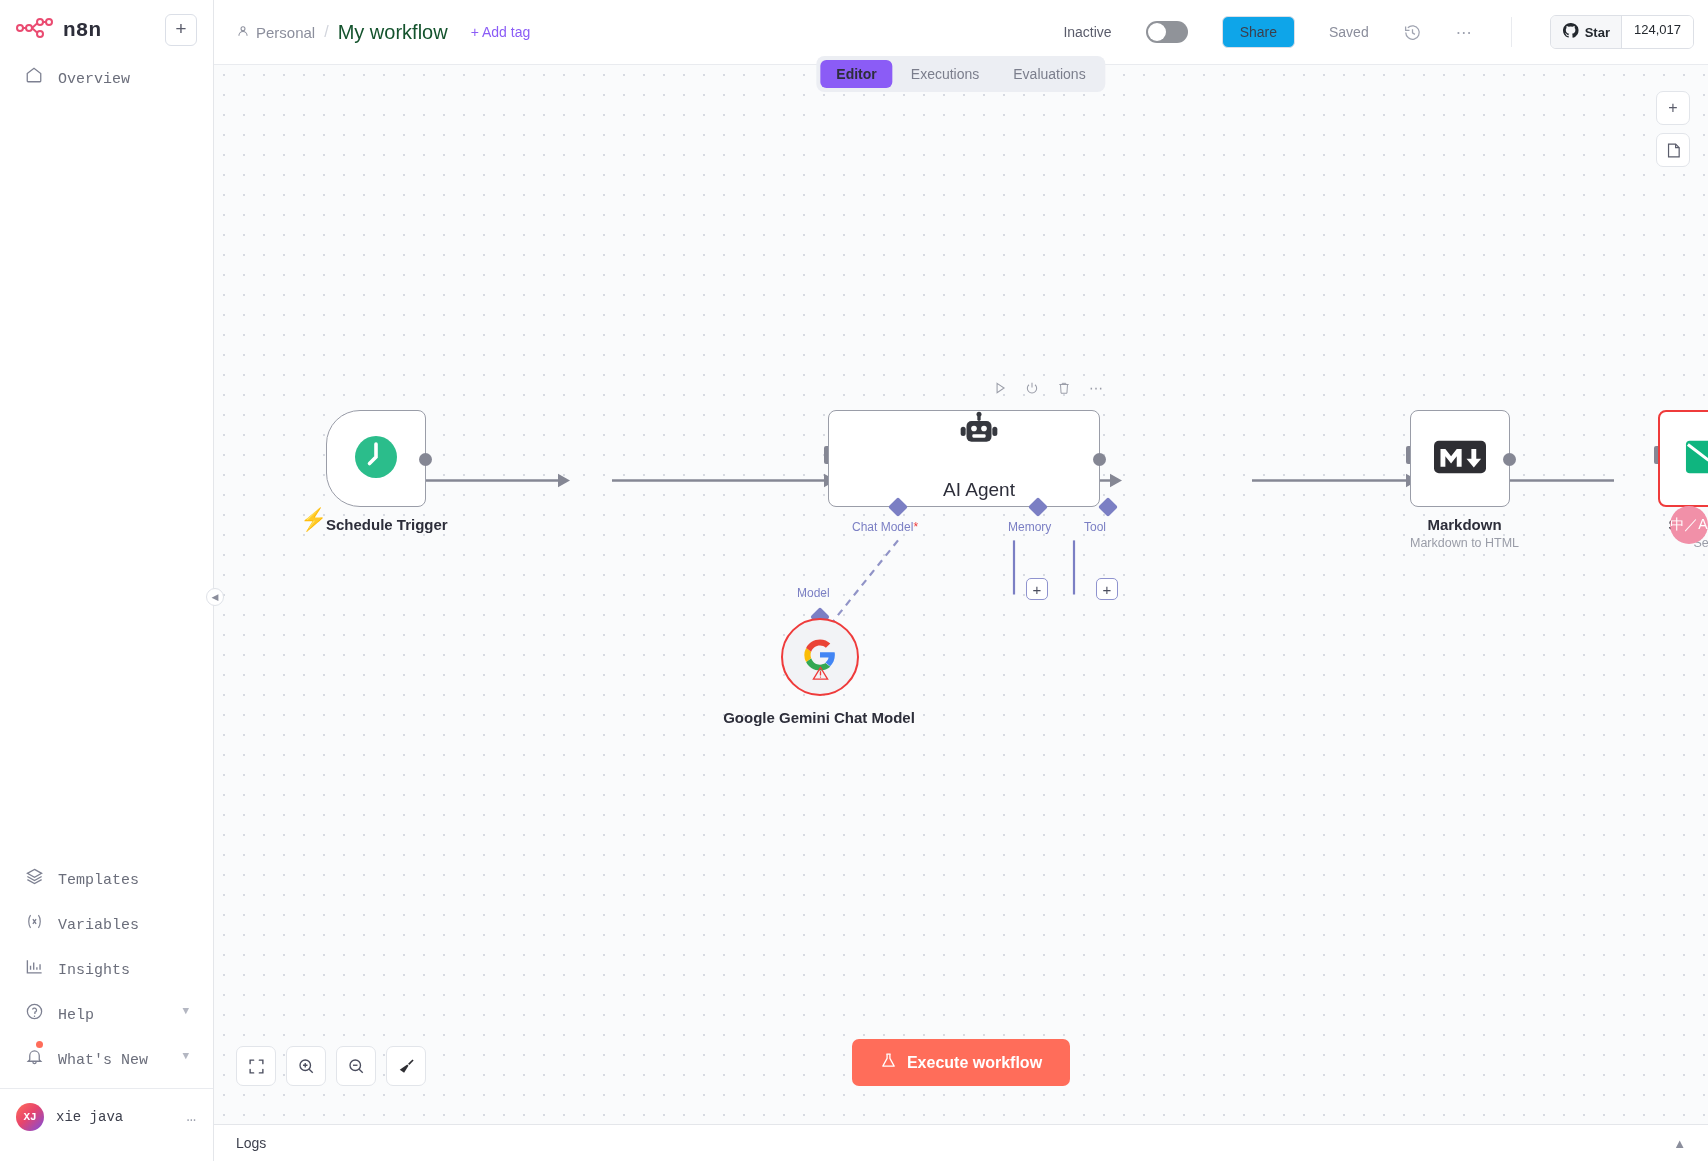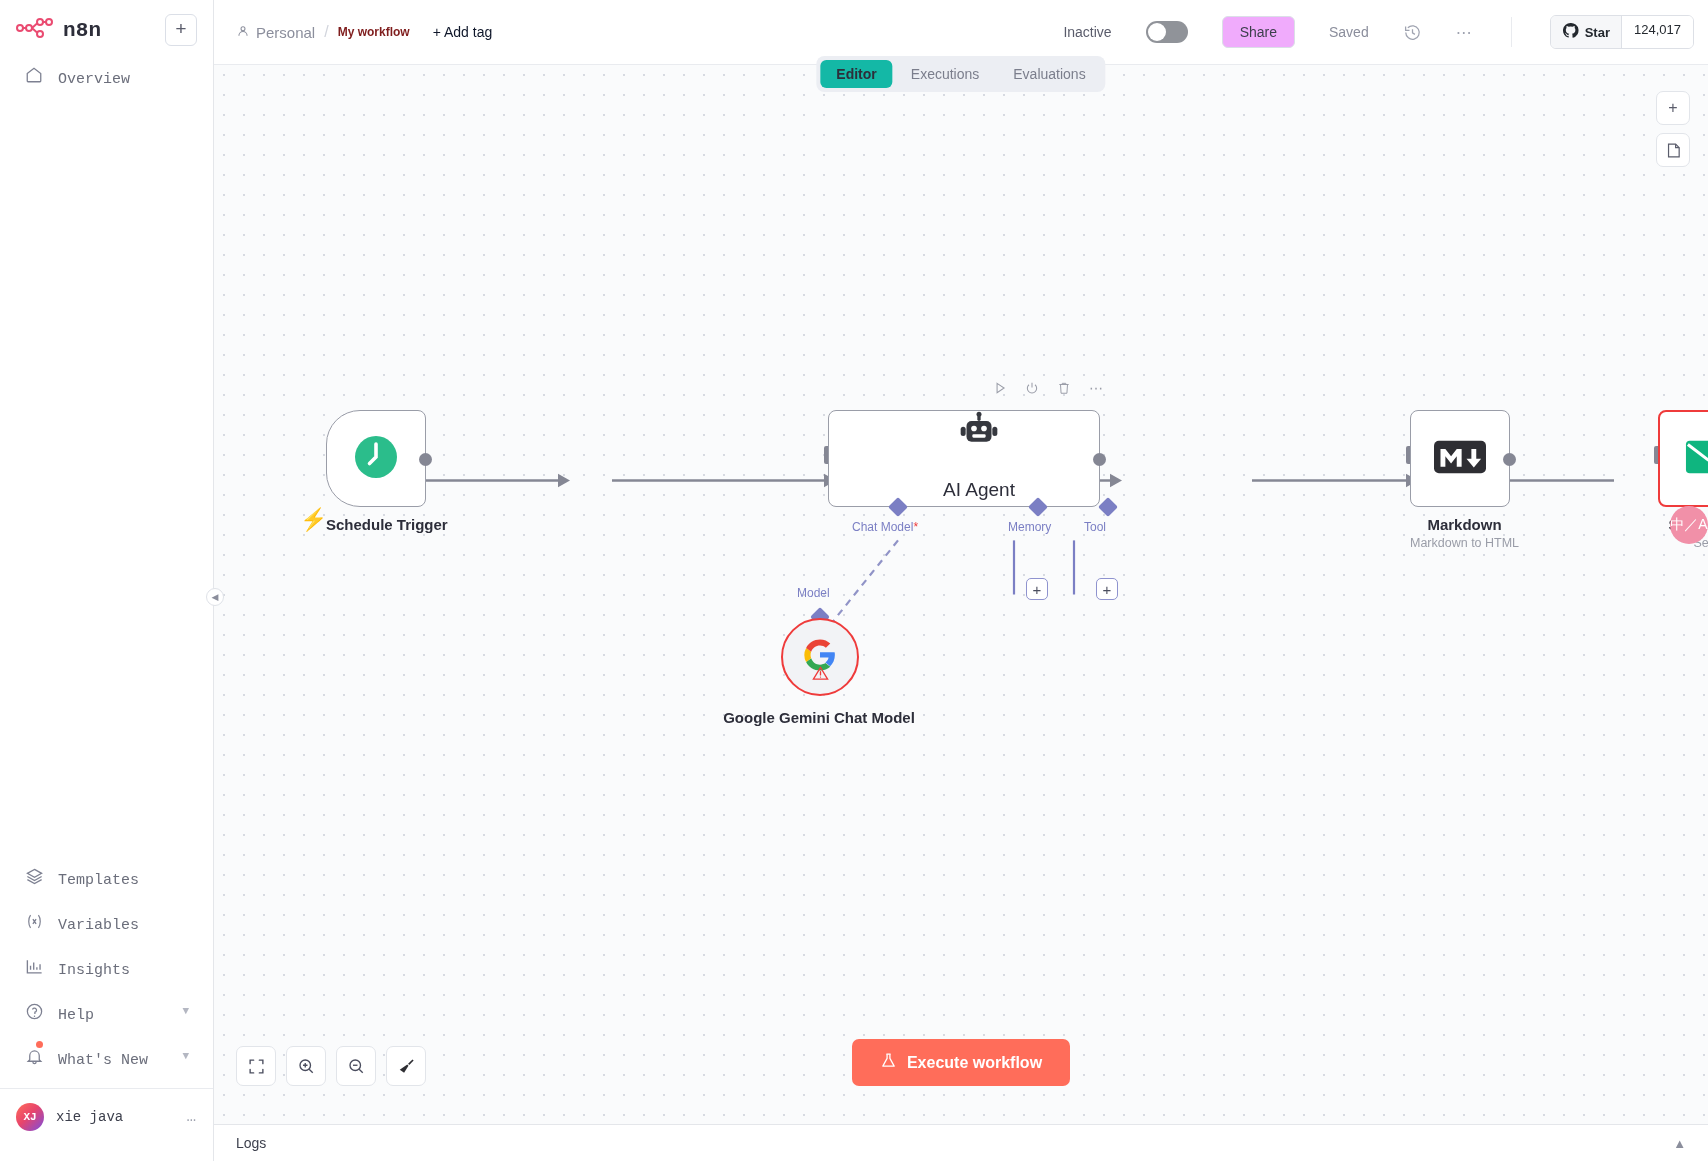--- a/index.html
+++ b/index.html
@@ -58,48 +58,48 @@
   
   .main { flex: 1; position: relative; display: flex; flex-direction: column; background: #fafbfc; }
 
   .header {
     height: 65px; background: #fff; border-bottom: 1px solid #e9ebef;
     display: flex; align-items: center; padding: 0 14px 0 22px; position: relative; z-index: 30;
   }
   .crumbs { display: flex; align-items: center; gap: 9px; font-size: 15px; }
   .crumb-personal { display: flex; align-items: center; gap: 6px; color: #8b8e9c; cursor: pointer; }
   .crumb-sep { color: #d2d5dd; font-size: 16px; }
-  .crumb-name { color: #7f1d1d; font-size: 12px; cursor: pointer; font-weight: bold; }
-  .add-tag { color: #0f172a; font-size: 14px; margin-left: 14px; cursor: pointer; }
+  .crumb-name { color: #14532d; font-size: 20px; cursor: pointer; }
+  .add-tag { color: #8b5cf6; font-size: 14px; margin-left: 14px; cursor: pointer; }
   .hdr-right { margin-left: auto; display: flex; align-items: center; gap: 34px; }
   .inactive-lbl { font-size: 14px; color: #5a5c6b; }
   .toggle {
     width: 42px; height: 22px; border-radius: 11px; background: #909399;
     position: relative; cursor: pointer;
   }
   .toggle-knob { position: absolute; width: 18px; height: 18px; border-radius: 50%; background: #fff; top: 2px; left: 2px; }
   .share-btn {
-    border: 1px solid #dbdfe7; border-radius: 6px; background: #f0abfc;
+    border: 1px solid #dbdfe7; border-radius: 6px; background: #0ea5e9;
     padding: 7px 17px; font-size: 14px; color: #3c3f4c; cursor: pointer;
     font-family: "Liberation Sans", sans-serif;
   }
   .saved-lbl { font-size: 14px; color: #8b8e9c; }
   .hdr-ico { color: #9fa3b0; cursor: pointer; display: flex; align-items: center; }
   .hdr-divider { width: 1px; height: 30px; background: #e9ebef; margin: 0 4px; }
   .star-group { display: flex; align-items: stretch; border: 1px solid #dde0e6; border-radius: 6px; overflow: hidden; cursor: pointer; justify-content: center; }
   .star-left { display: flex; align-items: center; gap: 6px; padding: 6px 11px; background: #f6f7f9; font-size: 13px; color: #24292f; font-weight: bold; }
   .star-count { padding: 6px 12px; background: #fff; font-size: 13px; color: #24292f; border-left: 1px solid #dde0e6; }
 
   
   .tabs {
     position: absolute; left: 50%; transform: translateX(-50%); top: 56px;
     background: #eceef3; border-radius: 8px; padding: 4px; display: flex; gap: 2px; z-index: 35;
   }
   .tab { padding: 6px 16px; border-radius: 6px; font-size: 14px; color: #7b7e8c; cursor: pointer; }
-  .tab.active { background: #14b8a6; color: #2d2e3a; font-weight: bold; }
+  .tab.active { background: #8b5cf6; color: #2d2e3a; font-weight: bold; }
 
   
   .canvas {
     flex: 1; position: relative; overflow: hidden;
     background-color: #fafbfc;
     background-image: radial-gradient(circle, #d7dae1 1px, transparent 1px);
     background-size: 20px 20px;
   }
   .canvas-tr { position: absolute; right: 18px; top: 26px; display: flex; flex-direction: column; gap: 8px; z-index: 20; }
   .canvas-btn {

